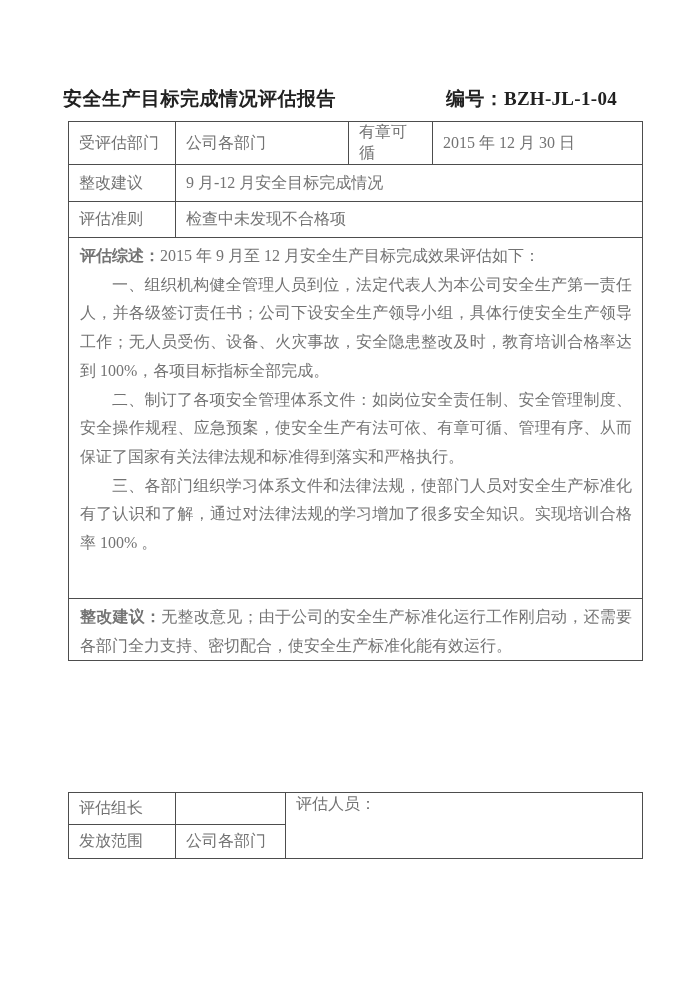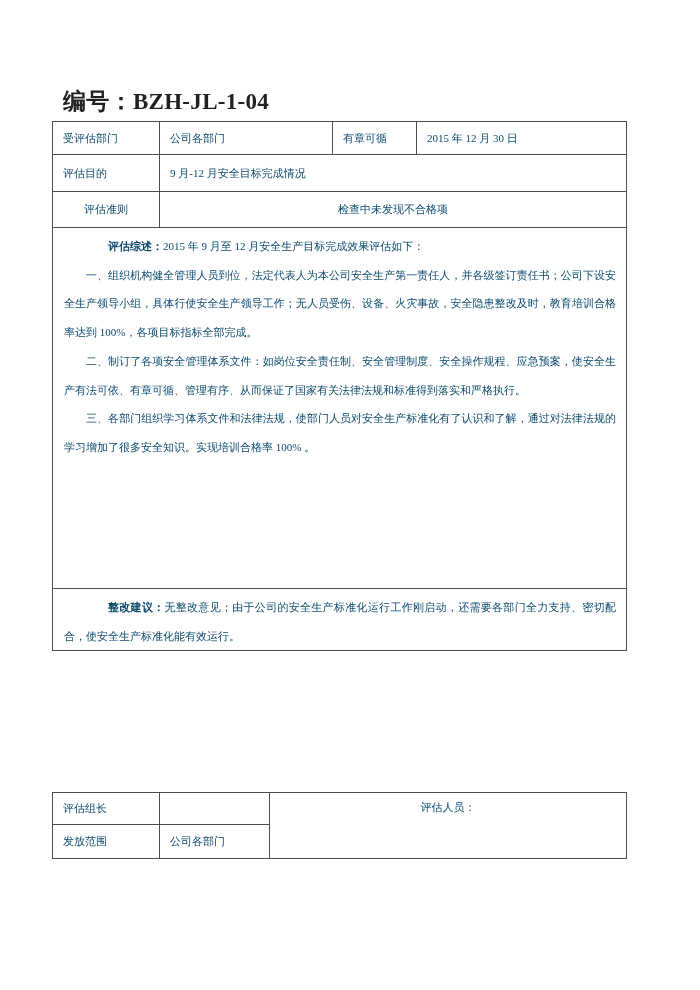--- a/index.html
+++ b/index.html
@@ -10,81 +10,82 @@
     font-family: "Liberation Serif", "DejaVu Serif", serif;
     color: #212121;
   }
   .page { position: absolute; inset: 0; background: #ffffff; }
 
   .titlebar {
     position: absolute; left: 63px; right: 63px; top: 86px;
     display: flex; justify-content: space-between; align-items: baseline;
   }
   .doc-title { font-size: 19px; font-weight: bold; letter-spacing: 0.5px; }
-  .doc-number { font-size: 23px; font-weight: bold; margin-right: 20px; letter-spacing: 0.3px; }
+  .doc-number { font-size: 19px; font-weight: bold; margin-right: 20px; letter-spacing: 0.3px; }
 
   table.tbl {
-    position: absolute; left: 52px; width: 574px;
+    position: absolute; left: 68px; width: 574px;
     border-collapse: collapse; table-layout: fixed;
-    font-size: 11px; color: #0c4a6e;
+    font-size: 16px; color: #737373;
   }
   .tbl td {
     border: 1px solid #4d4d4d;
     padding: 0 10px;
     vertical-align: middle;
     overflow: hidden;
   }
   .main-table { top: 121px; }
   .foot-table { top: 792px; }
 
   tr.r-dept  td { height: 33px; }
   tr.r-goal  td { height: 37px; }
   tr.r-scope td { height: 35px; }
-  tr.r-crit  td { height: 36px; text-align: center; }
+  tr.r-crit  td { height: 36px; }
   tr.r-sum   td { height: 361px; }
   tr.r-nc    td { height: 83px; }
   tr.r-sg    td { height: 62px; }
   tr.r-lead  td { height: 32px; }
   tr.r-dist  td { height: 34px; }
 
   td.block {
     vertical-align: top;
     padding: 4px 10px 0 11px;
     line-height: 28.7px;
     text-align: justify;
   }
-  .bold { font-weight: bold; margin-left: 44px; }
+  .bold { font-weight: bold; }
   p.indent { text-indent: 2em; text-align: justify; }
-  td.members-cell { vertical-align: top; padding-top: 7px; text-align: center; }
+  td.members-cell { vertical-align: top; padding-top: 1px; }
 </style>
 </head>
 <body>
 
 <div class="page">
 
   <div class="titlebar">
+    <div class="doc-title">安全生产目标完成情况评估报告</div>
     <div class="doc-number">编号：BZH-JL-1-04</div>
   </div>
 
   <table class="tbl main-table">
     <colgroup>
       <col style="width:107px">
         <col style="width:173px">
         <col style="width:84px">
         <col style="width:210px">
     </colgroup>
     <tbody>
       <tr class="r-dept">
         <td>受评估部门</td>
         <td>公司各部门</td>
         <td>有章可循</td>
         <td>2015 年 12 月 30 日</td>
       </tr>
       <tr class="r-goal">
-        <td>评估目的</td>
+        <td>整改建议</td>
         <td colspan="3">9 月-12 月安全目标完成情况</td>
       </tr>
       <tr class="r-crit">
         <td>评估准则</td>
         <td colspan="3">检查中未发现不合格项</td>
       </tr>
       <tr class="r-sum">
         <td class="block" colspan="4">
           <p><span class="bold">评估综述：</span><span>2015 年 9 月至 12 月安全生产目标完成效果评估如下：</span></p>
           <p class="indent">一、组织机构健全管理人员到位，法定代表人为本公司安全生产第一责任人，并各级签订责任书；公司下设安全生产领导小组，具体行使安全生产领导工作；无人员受伤、设备、火灾事故，安全隐患整改及时，教育培训合格率达到 100%，各项目标指标全部完成。</p>

